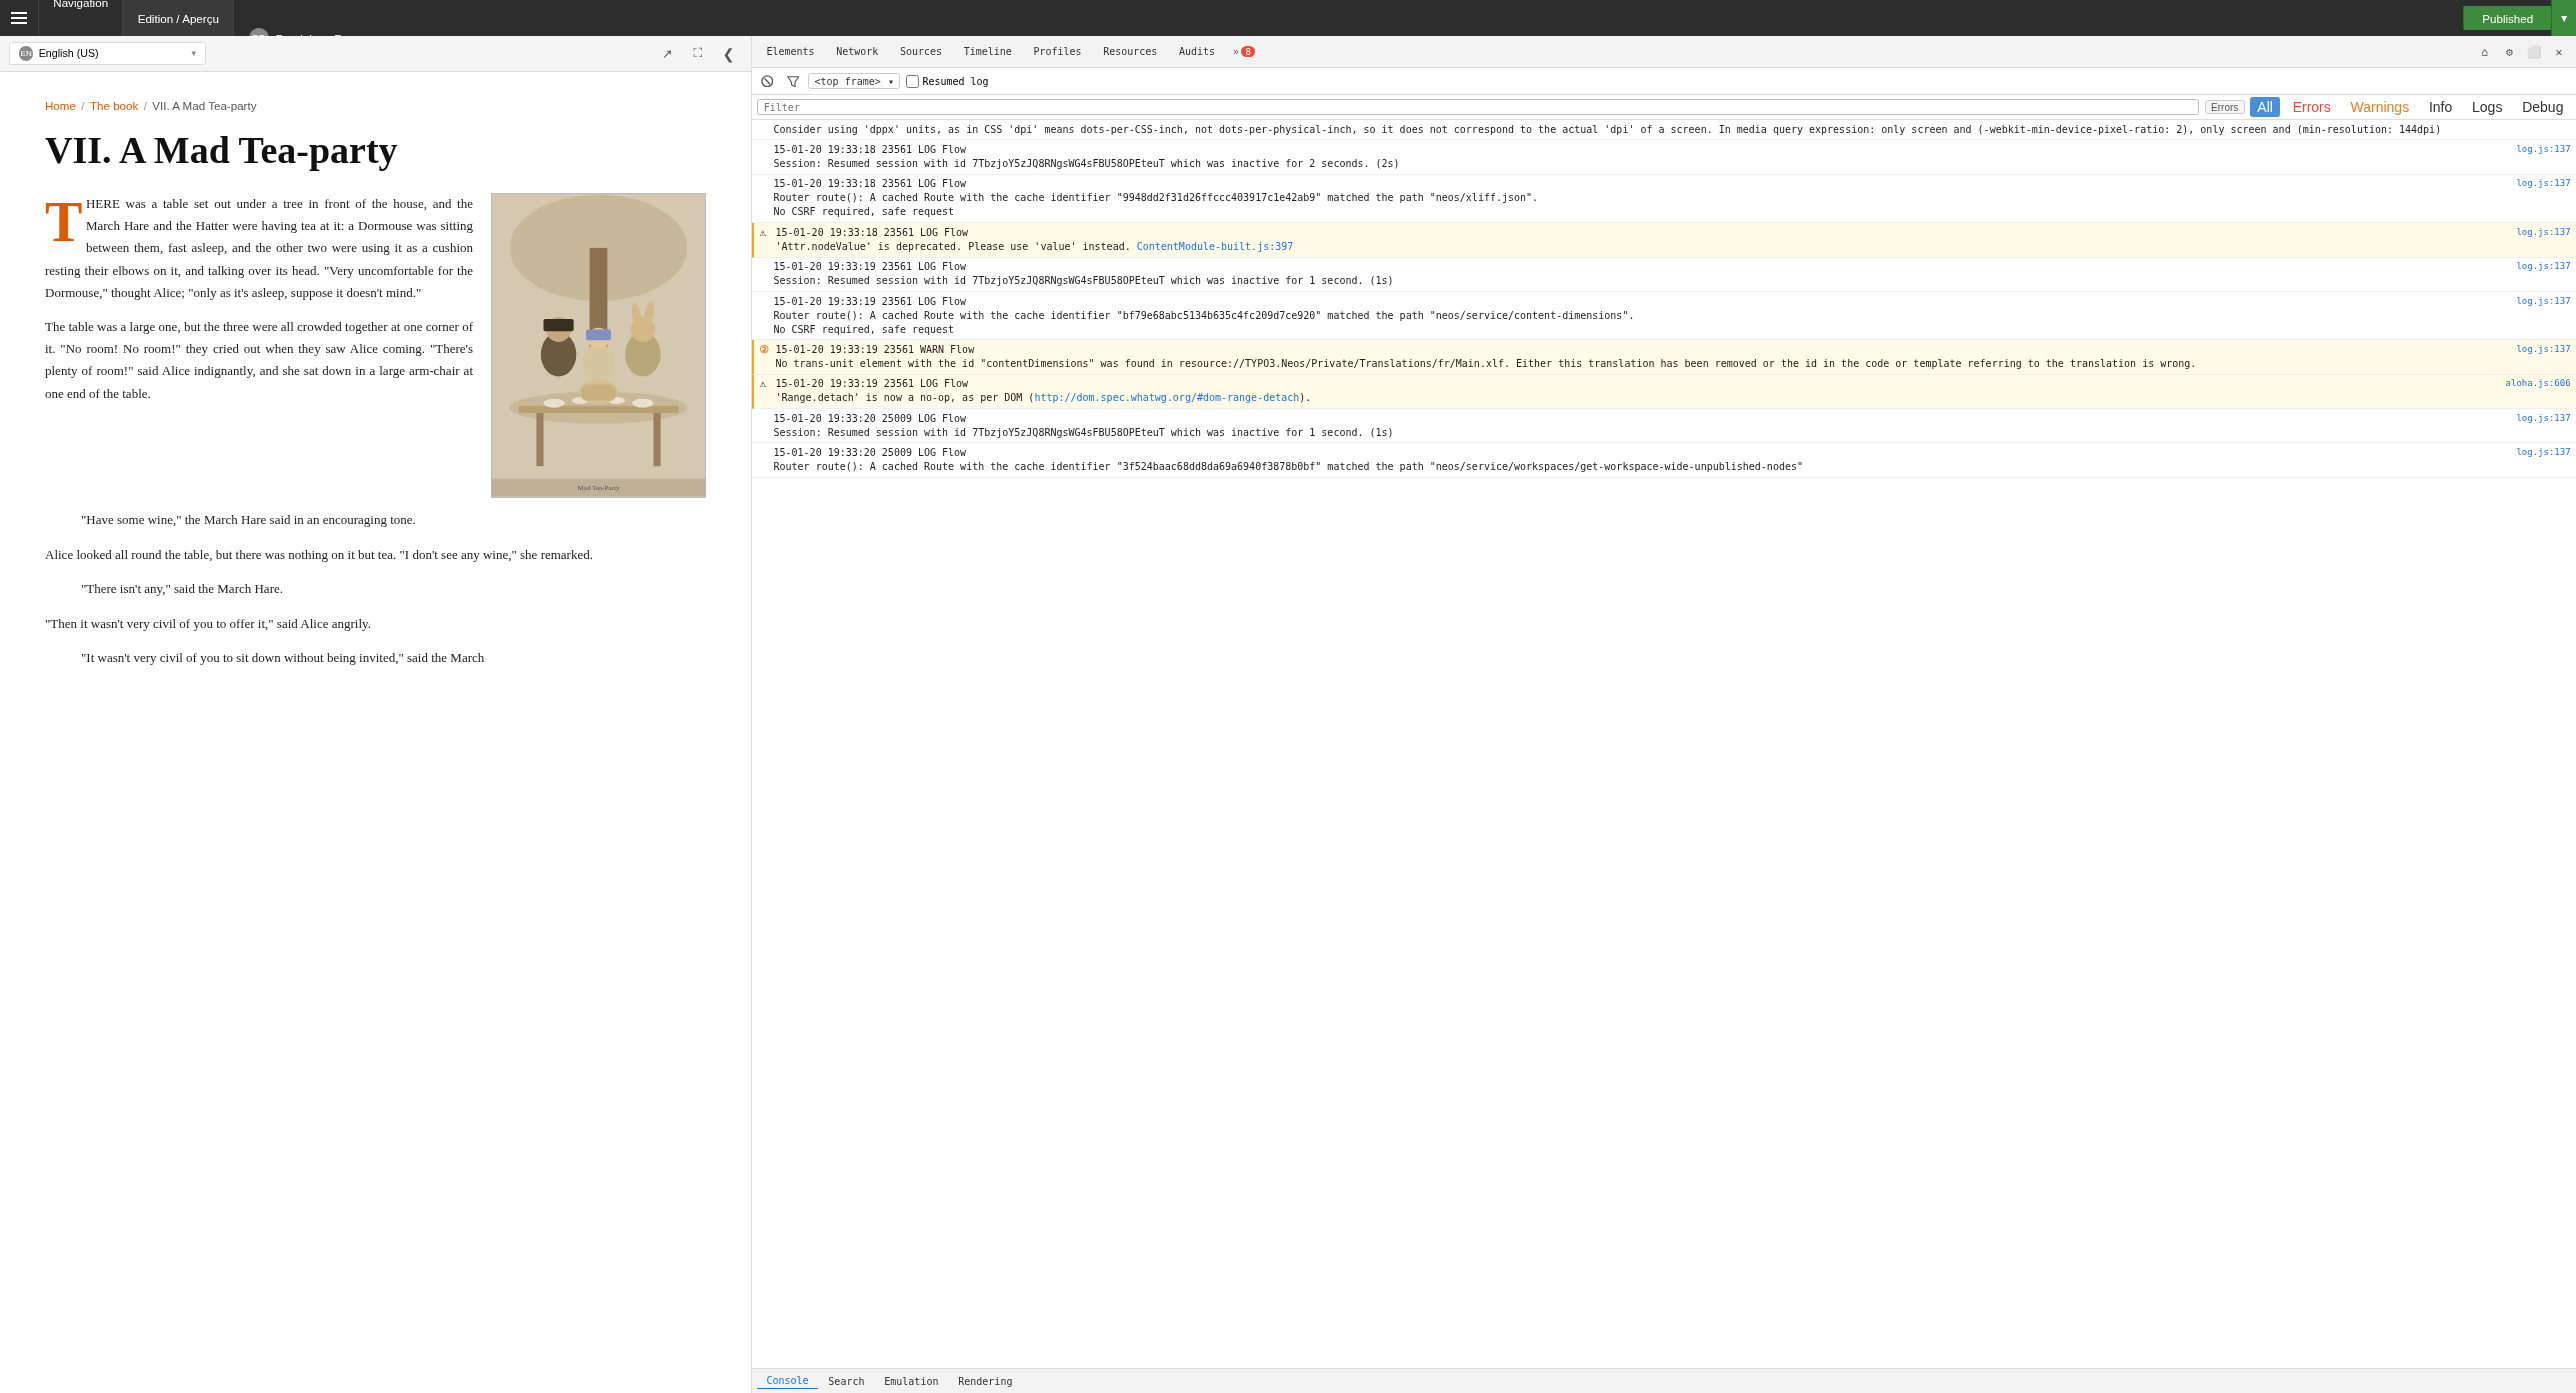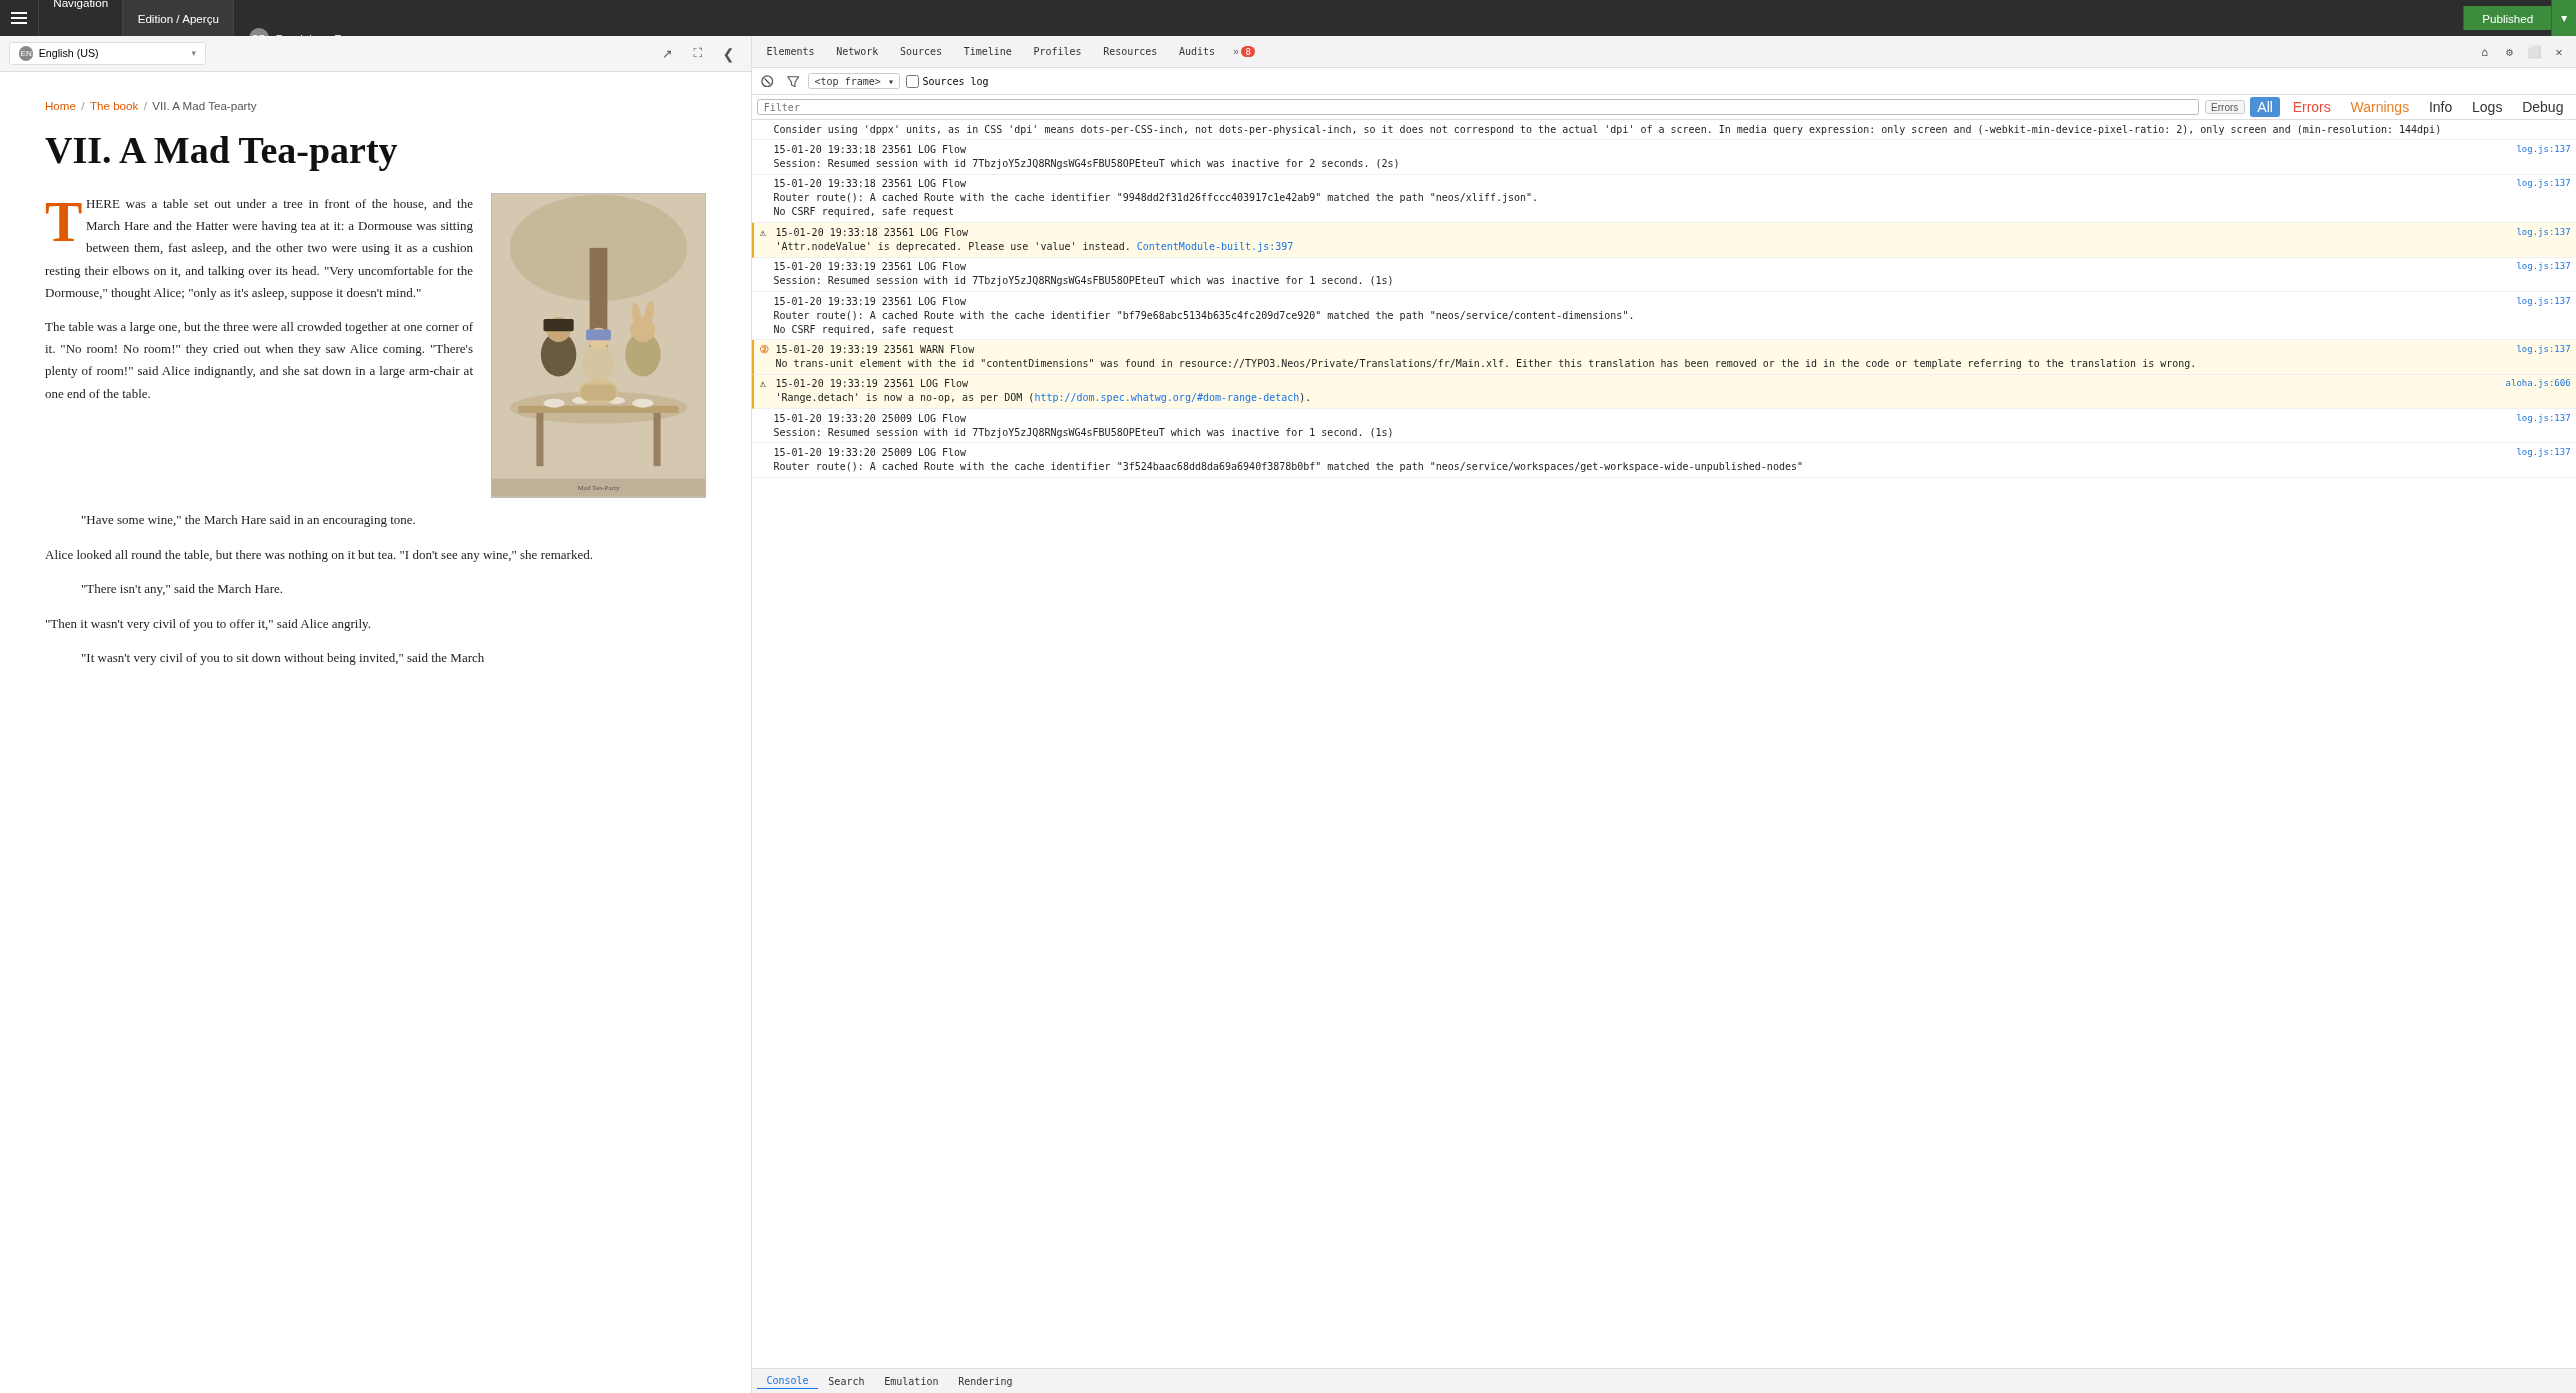--- a/index.html
+++ b/index.html
@@ -644,21 +644,21 @@
         <svg width="12.5" height="12.5" viewBox="0 0 14 14">
             <polygon points="1,2 13,2 9,8 9,13 5,11 5,8" fill="none" stroke="#555" stroke-width="1.2"></polygon>
           </svg>
       </div>
       <div class="devtools-frame-select">
         <span>&lt;top frame&gt;</span>
         <span style="margin-left:3.6px;">▾</span>
       </div>
       <div class="preserve-log">
         <input type="checkbox" style="">
-        <span>Sources log</span>
+        <span>Resumed log</span>
       </div>
     </div>
 
     <div class="devtools-filter-row">
       <input class="devtools-filter-input" type="text" placeholder="Filter" style="">
       <button class="regex-btn" style="color:#555;">Errors</button>
       <button class="level-btn active">All</button>
       <button class="level-btn errors">Errors</button>
       <button class="level-btn" style="color:#e67e22;">Warnings</button>
       <button class="level-btn">Info</button>

